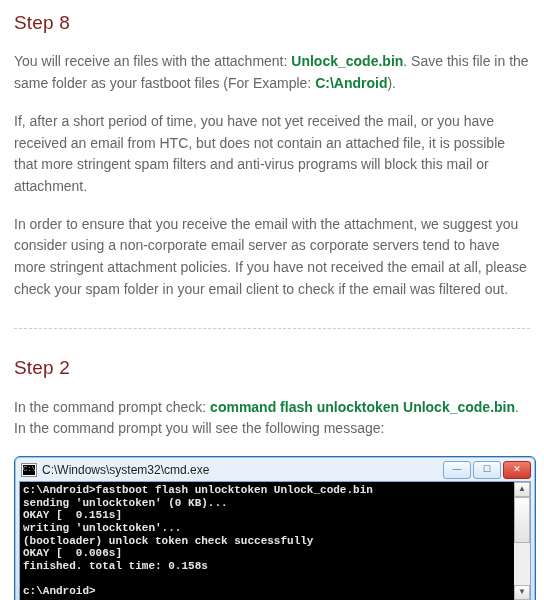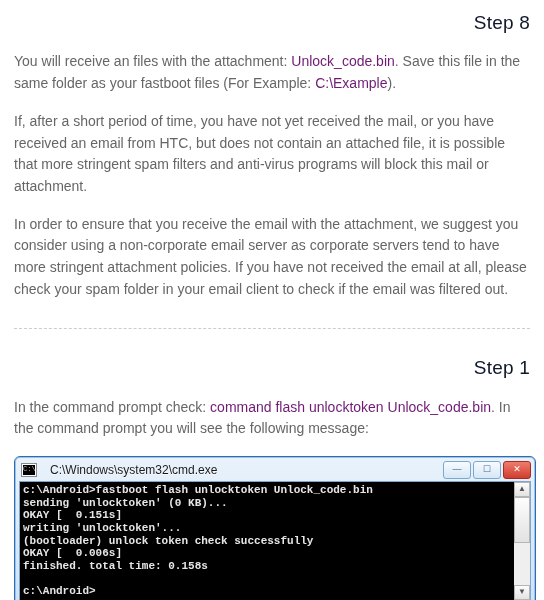--- a/index.html
+++ b/index.html
@@ -10,48 +10,46 @@
     color: #666;
     line-height: 1.55;
     width: 544px;
     box-sizing: border-box;
     background: #fff;
   }
   h3 {
     font-family: Arial, Helvetica, sans-serif;
     font-weight: normal;
     font-size: 19px;
-    color: #0f172a;
+    color: #7f1d1d;
     margin: 0 0 14px 0;
     letter-spacing: 0.2px;
-    text-align: right;
   }
   p {
     margin: 0 0 16px 0;
   }
-  b { color: #701a75; font-weight: normal; text-align: center; }
+  b { color: #15803d; font-weight: bold; text-align: center; }
   .sep {
     border: none;
     border-top: 1px dashed #ccc;
     margin: 28px 0 24px 0;
   }
   .window {
     margin-top: 6px;
     border: 1px solid #2a6db5;
     background: linear-gradient(#e9f2fb, #cfe3f7);
     border-radius: 6px 6px 0 0;
     box-shadow: 0 0 0 1px #9fc2e6 inset;
     width: 520px;
   }
   .titlebar {
     display: flex;
     align-items: center;
     height: 22px;
     padding: 2px 4px 0 6px;
-    gap: 8px;
   }
   .tb-icon {
     width: 14px;
     height: 12px;
     background: #000;
     border: 1px solid #888;
     box-shadow: 0 0 0 1px #fff inset;
     margin-right: 5px;
     position: relative;
   }
@@ -128,30 +126,30 @@
   }
   .scroll .track { flex: 1; background: #efefef; position: relative; }
   .scroll .thumb { position: absolute; top: 0; left: 0; right: 0; height: 46px; }
 </style>
 </head>
 <body>
 
 <h3>Step 8</h3>
 
 <p>
-  <span>You will receive an files with the attachment: </span><b>Unlock_code.bin</b><span>. Save this file in the same folder as your fastboot files (For Example: </span><b>C:\Example</b><span>).</span>
+  <span>You will receive an files with the attachment: </span><b>Unlock_code.bin</b><span>. Save this file in the same folder as your fastboot files (For Example: </span><b>C:\Android</b><span>).</span>
 </p>
 
 <p>If, after a short period of time, you have not yet received the mail, or you have received an email from HTC, but does not contain an attached file, it is possible that more stringent spam filters and anti-virus programs will block this mail or attachment.</p>
 
 <p>In order to ensure that you receive the email with the attachment, we suggest you consider using a non-corporate email server as corporate servers tend to have more stringent attachment policies. If you have not received the email at all, please check your spam folder in your email client to check if the email was filtered out.</p>
 
 <hr class="sep">
 
-<h3>Step 1</h3>
+<h3>Step 2</h3>
 
 <p>
   <span>In the command prompt check: </span><b>command flash unlocktoken Unlock_code.bin</b><span>. In the command prompt you will see the following message:</span>
 </p>
 
 <div class="window">
   <div class="titlebar">
     <div class="tb-icon"></div>
     <div class="tb-title">C:\Windows\system32\cmd.exe</div>
     <div class="tb-buttons">

